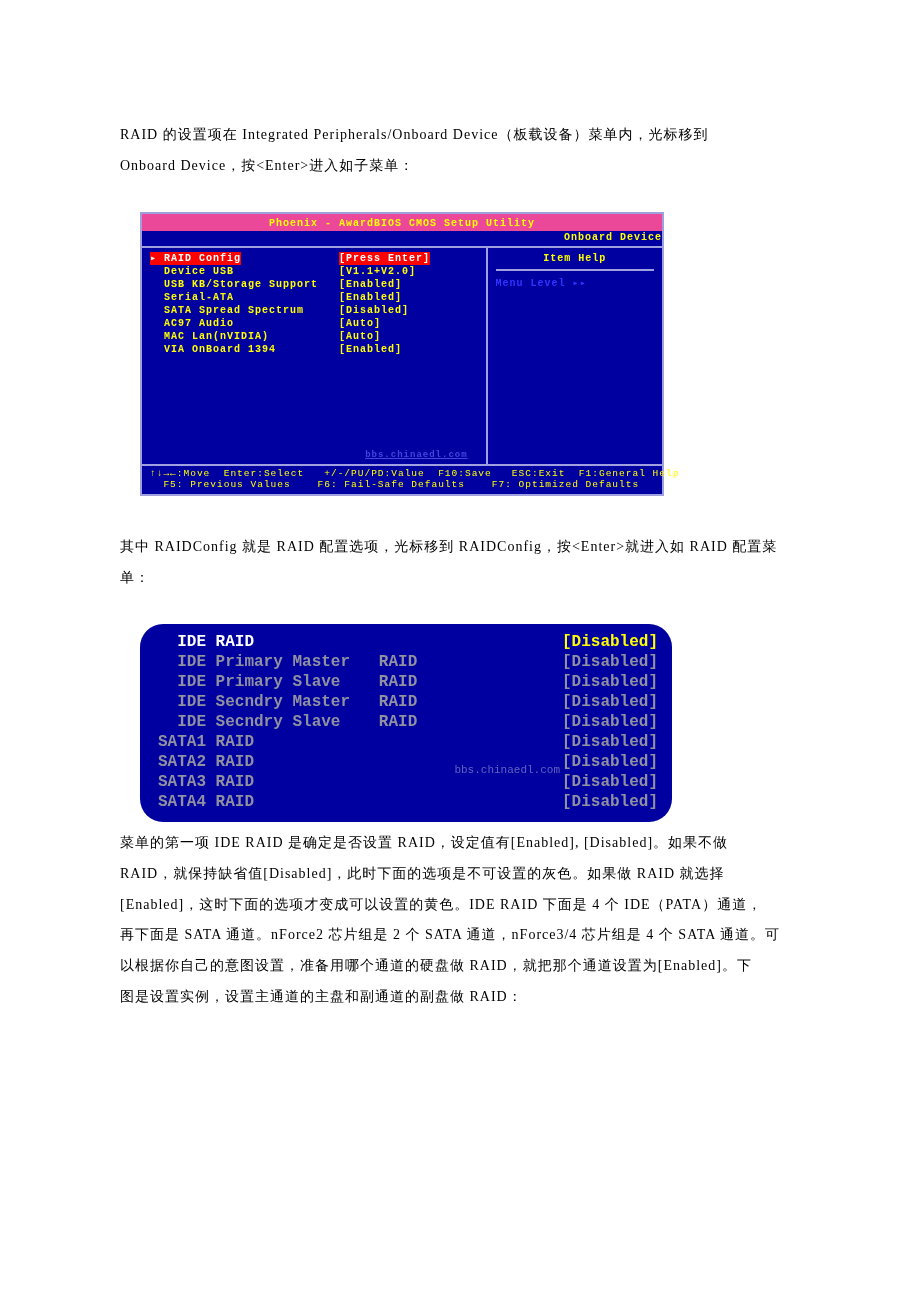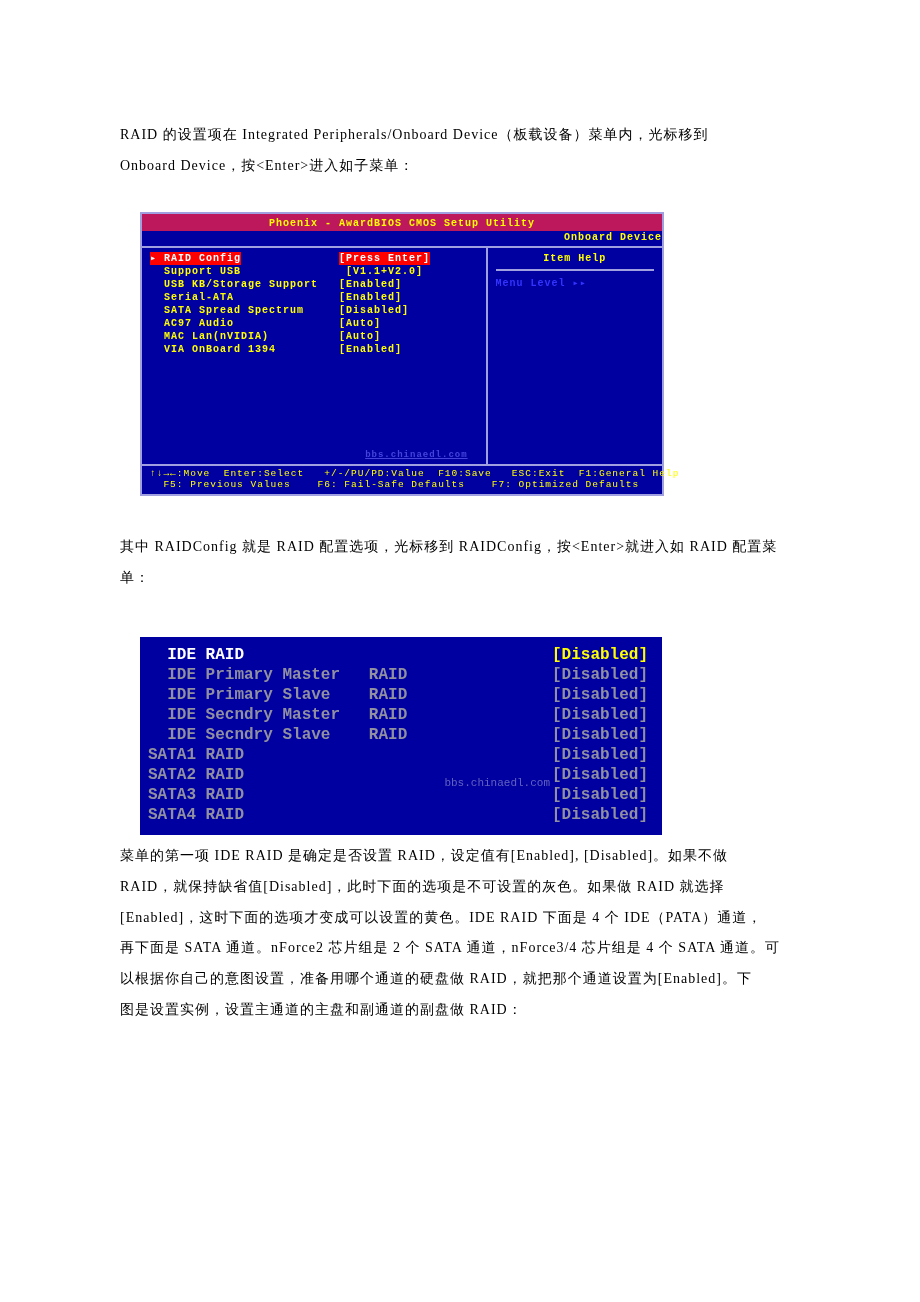--- a/index.html
+++ b/index.html
@@ -25,21 +25,21 @@
     width: 520px;
     background: #0000a0;
     font-family: "Courier New", monospace;
     font-size: 10px;
     line-height: 1.3;
     color: #ffffff;
     border: 2px solid #a0a0e0;
     position: relative;
   }
   .bios-title {
-    background: #be185d;
+    background: #ec4899;
     color: #ffff00;
     text-align: center;
     padding: 3px 0 1px 0;
     font-weight: bold;
   }
   .bios-subtitle {
     text-align: right;
     color: #ffff00;
     font-weight: bold;
     padding-bottom: 2px;
@@ -95,31 +95,32 @@
     position: absolute;
     right: 18px;
     bottom: 2px;
     color: #4444dd;
     font-size: 9px;
     text-decoration: underline;
   }
 
   
   .raid-figure {
-    margin: 43px 0 6px 20px;
+    margin: 30px 0 6px 20px;
     width: 500px;
     background: #0000a0;
     font-family: "Courier New", monospace;
     font-size: 16px;
     line-height: 1.25;
     color: #ffffff;
-    padding: 8px 14px 10px 8px;
+    padding: 8px 14px 10px 18px;
     font-weight: bold;
     letter-spacing: 0;
     position: relative;
+    border-radius: 23px;
   }
   .raid-row {
     display: flex;
     justify-content: space-between;
   }
   .raid-left { white-space: pre; }
   .raid-val { color: #ffff00; }
   .raid-grey { color: #9090a0; gap: 24px; }
   .raid-watermark {
     position: absolute;
@@ -139,21 +140,21 @@
     <span>RAID 的设置项在 Integrated Peripherals/Onboard Device（板载设备）菜单内，光标移到</span><br>
     <span>Onboard Device，按&lt;Enter&gt;进入如子菜单：</span>
   </div>
 
   <div class="bios-figure">
     <div class="bios-title">Phoenix - AwardBIOS CMOS Setup Utility</div>
     <div class="bios-subtitle">Onboard Device</div>
     <div class="bios-body">
       <div class="bios-left">
         <div class="bios-menu-row"><span class="row-sel">▸ RAID Config</span><span>              </span><span class="row-sel">[Press Enter]</span></div>
-        <div class="bios-menu-row"><span>  Support USB</span><span>               </span><span>[V1.1+V2.0]</span></div>
+        <div class="bios-menu-row"><span>  Device USB</span><span>               </span><span>[V1.1+V2.0]</span></div>
         <div class="bios-menu-row"><span>  USB KB/Storage Support</span><span>   </span><span>[Enabled]</span></div>
         <div class="bios-menu-row"><span>  Serial-ATA</span><span>               </span><span>[Enabled]</span></div>
         <div class="bios-menu-row"><span>  SATA Spread Spectrum</span><span>     </span><span>[Disabled]</span></div>
         <div class="bios-menu-row"><span>  AC97 Audio</span><span>               </span><span>[Auto]</span></div>
         <div class="bios-menu-row"><span>  MAC Lan(nVIDIA)</span><span>          </span><span>[Auto]</span></div>
         <div class="bios-menu-row"><span>  VIA OnBoard 1394</span><span>         </span><span>[Enabled]</span></div>
         <div class="watermark1">bbs.chinaedl.com</div>
       </div>
       <div class="bios-right">
         <div class="help-title">Item Help</div>

